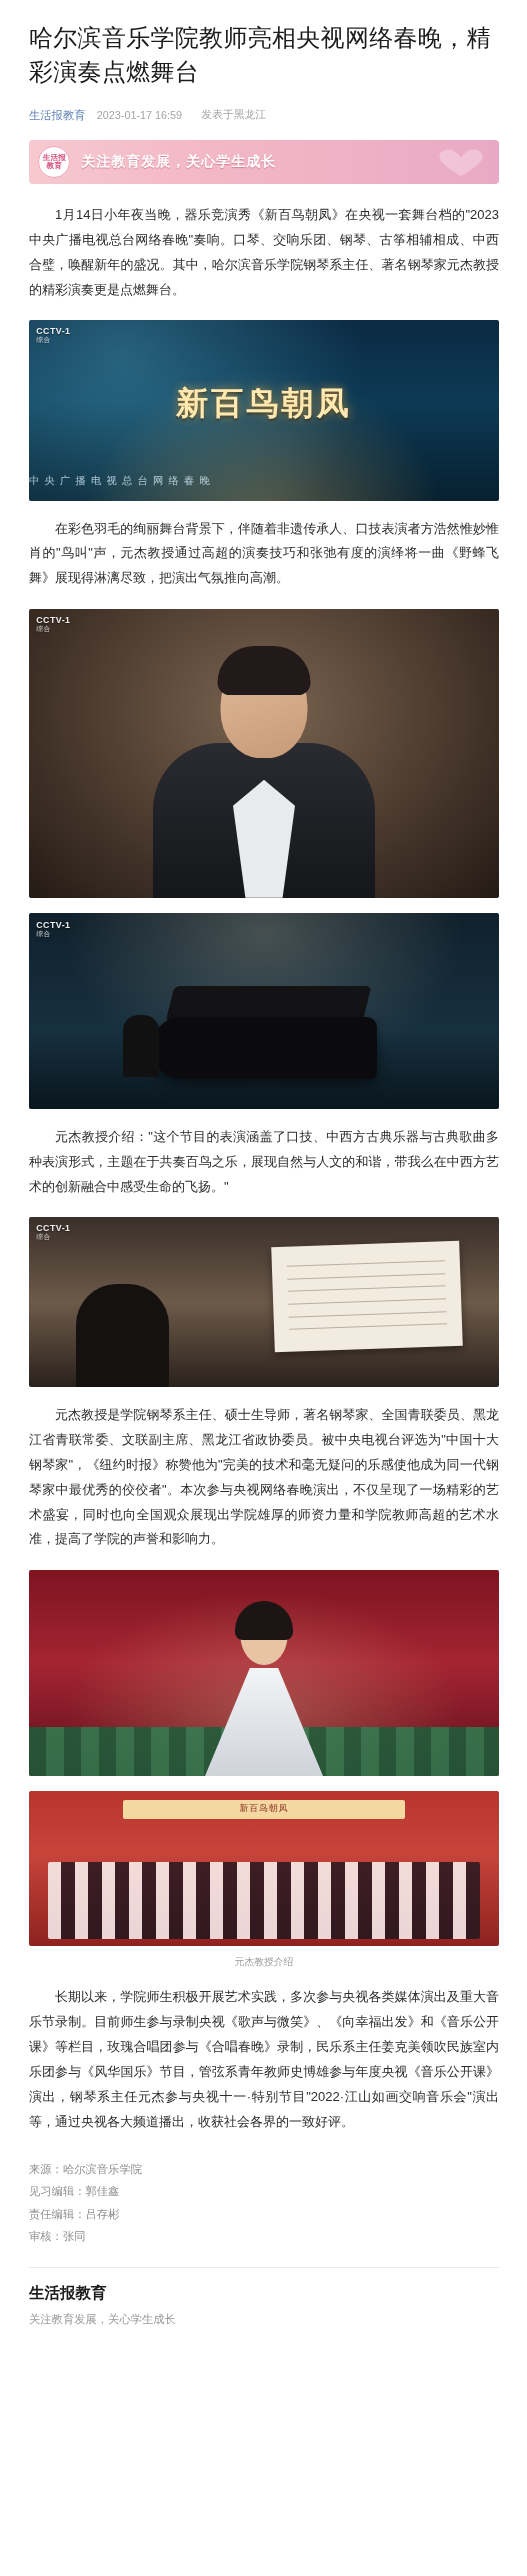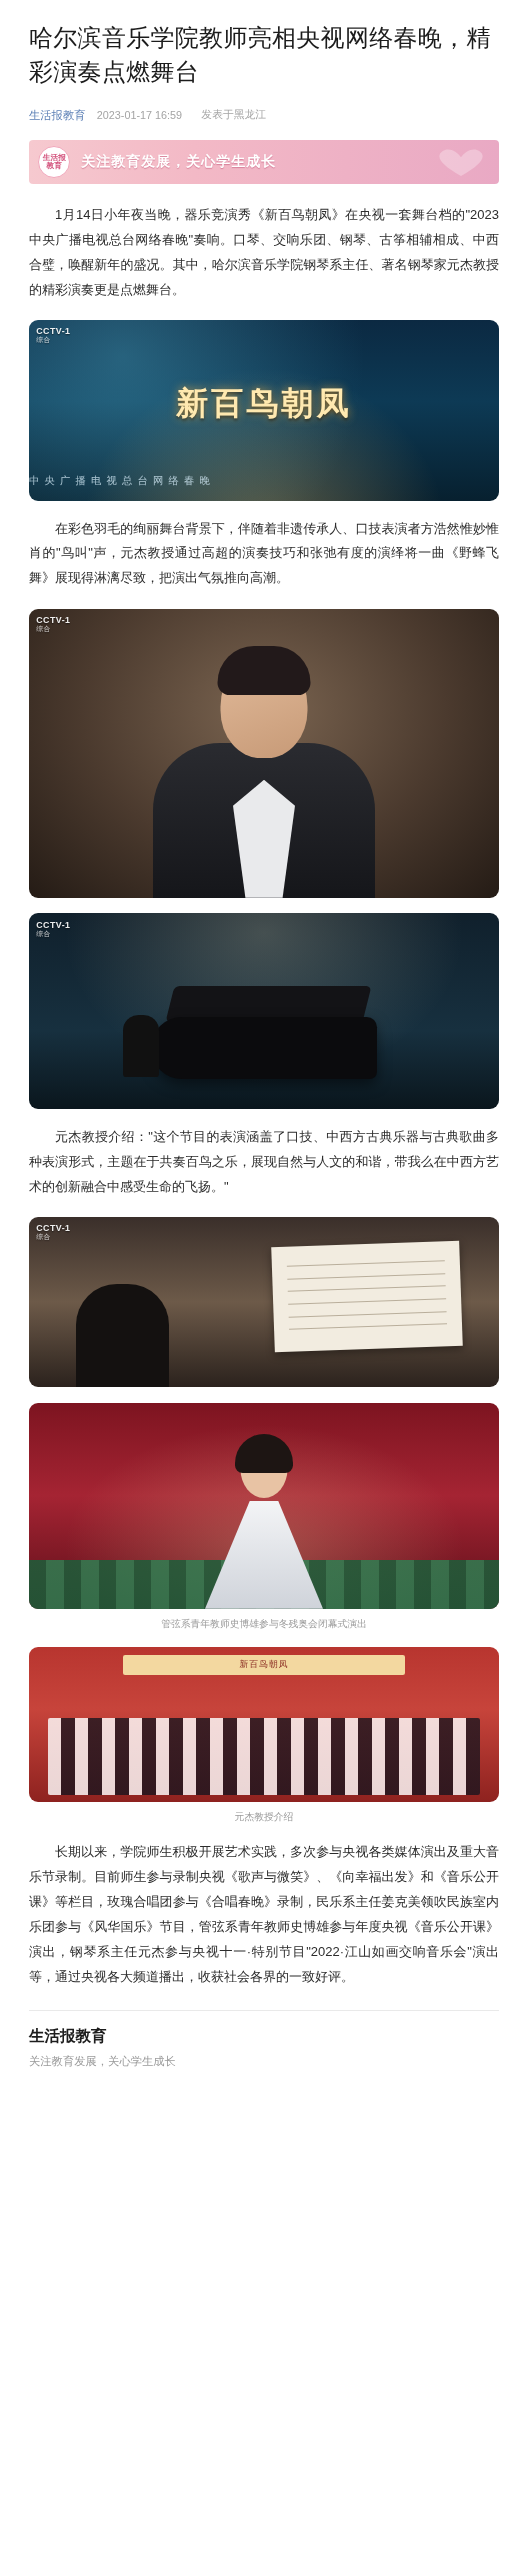--- a/index.html
+++ b/index.html
@@ -86,21 +86,21 @@
     color: #2c2c2c;
     text-align: justify;
   }
 
   figure {
     margin: 0 0 15.5px 0;
   }
   figure img, .ph {
     display: block;
     width: 100%;
-    border-radius: 9px;
+    border-radius: 2px;
   }
   figcaption {
     font-size: 9.8px;
     color: #9b9b9b;
     text-align: center;
     padding: 7.2px 2.1px 0 2.1px;
     line-height: 1.6;
   }
 
   
@@ -327,41 +327,47 @@
             <i style="top:30%"></i>
             <i style="top:42%"></i>
           <i style="top:54%"></i>
             <i style="top:66%"></i>
             <i style="top:78%"></i>
         </div>
         <div class="sil"></div>
       </div>
     </figure>
 
+    <p class="body">元杰教授是学院钢琴系主任、硕士生导师，著名钢琴家、全国青联委员、黑龙江省青联常委、文联副主席、黑龙江省政协委员。被中央电视台评选为"中国十大钢琴家"，《纽约时报》称赞他为"完美的技术和毫无疑问的乐感使他成为同一代钢琴家中最优秀的佼佼者"。本次参与央视网络春晚演出，不仅呈现了一场精彩的艺术盛宴，同时也向全国观众展现出学院雄厚的师资力量和学院教师高超的艺术水准，提高了学院的声誉和影响力。</p>
 
     <figure>
       <div class="ph ph-red">
         <div class="choir"></div>
         <div class="singer-dress"></div>
         <div class="singer-head"></div>
         <div class="singer-hair"></div>
       </div>
-      <figcaption>管弦系青年教师史博雄参与冬残奥会闭幕式演出</figcaption>
     </figure>
 
     <figure>
       <div class="ph ph-group">
         <div class="group-banner">新百鸟朝凤</div>
         <div class="group-row"></div>
       </div>
       <figcaption>元杰教授介绍</figcaption>
     </figure>
 
     <p class="body">长期以来，学院师生积极开展艺术实践，多次参与央视各类媒体演出及重大音乐节录制。目前师生参与录制央视《歌声与微笑》、《向幸福出发》和《音乐公开课》等栏目，玫瑰合唱团参与《合唱春晚》录制，民乐系主任姜克美领吹民族室内乐团参与《风华国乐》节目，管弦系青年教师史博雄参与年度央视《音乐公开课》演出，钢琴系主任元杰参与央视十一·特别节目"2022·江山如画交响音乐会"演出等，通过央视各大频道播出，收获社会各界的一致好评。</p>
 
+    <div class="credits">
+      <div>来源：哈尔滨音乐学院</div>
+      <div>见习编辑：郭佳鑫</div>
+      <div>责任编辑：吕存彬</div>
+      <div>审核：张同</div>
+    </div>
 
     <div class="hr"></div>
 
     <div class="footer-brand">生活报教育</div>
     <div class="footer-slogan">关注教育发展，关心学生成长</div>
 
   </div>
 </div>
 
 

